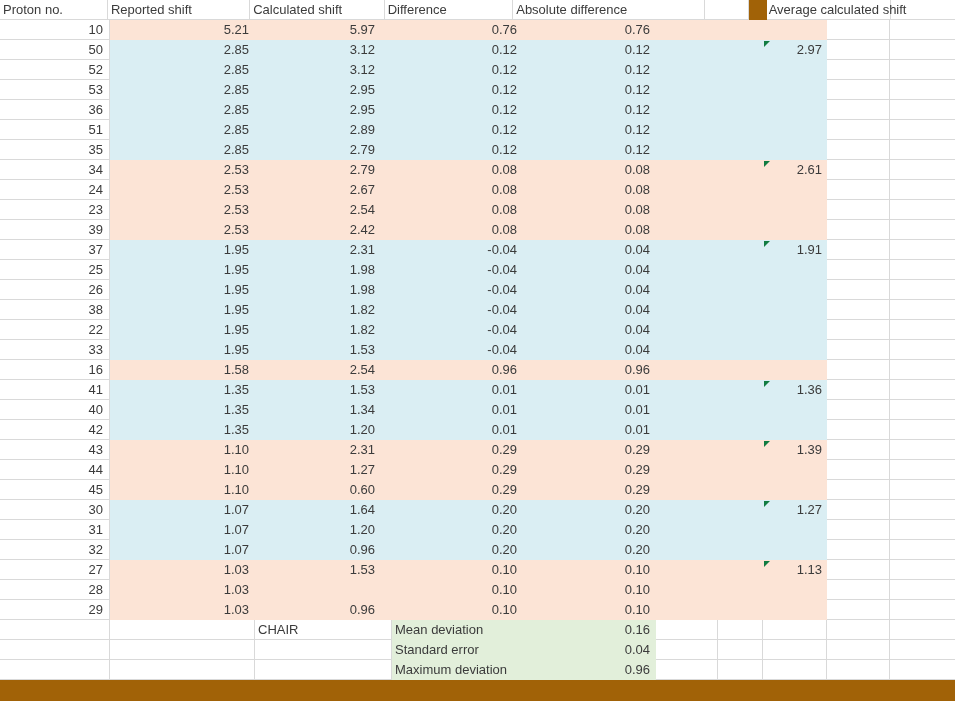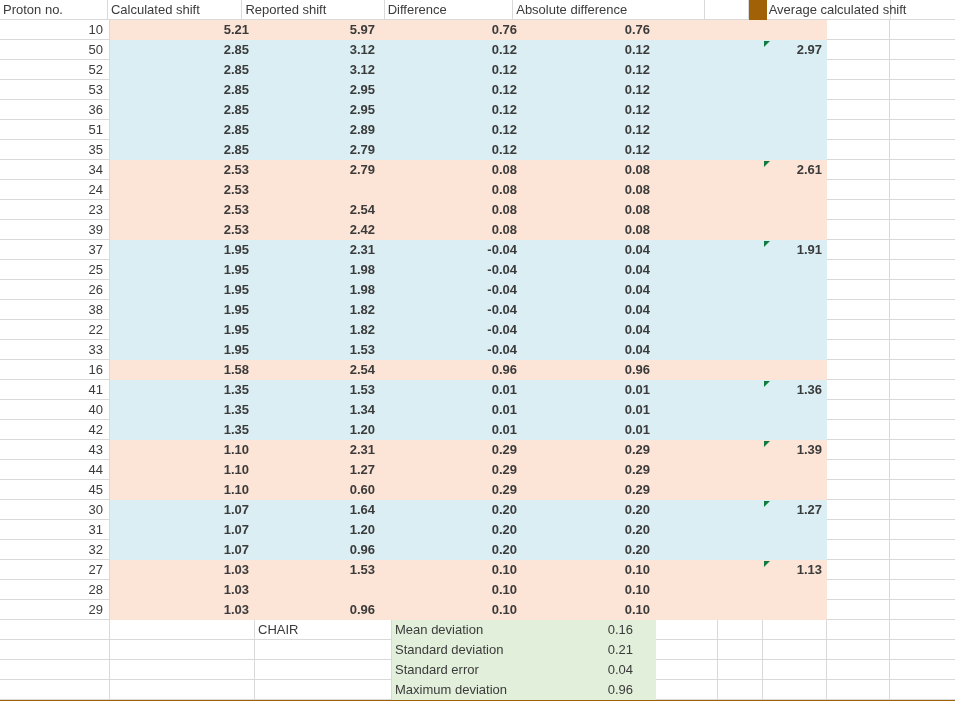--- a/index.html
+++ b/index.html
@@ -12,45 +12,45 @@
   .row{display:flex;height:20px;}
   .c{box-sizing:border-box;height:20px;line-height:19px;overflow:visible;
      border-right:1px solid var(--grid);border-bottom:1px solid var(--grid);background:#fff;}
   .c.nr{border-right:none;}
   .num{text-align:right;padding-right:6px;}
   .txt{padding-left:3px;white-space:nowrap;}
   .wA{width:110px}.wB{width:145px}.wC{width:137px}.wD{width:131px}.wE{width:133px}
   .wF{width:62px}.wG{width:45px}.wH{width:64px}.wI{width:63px}.wJ{width:65px}
   .hH{position:relative;margin-left:18px;}
   .hH .ovf{position:absolute;left:2px;top:0;white-space:nowrap;line-height:19px;}
-  .band{box-sizing:border-box;width:717px;height:20px;position:relative;font-weight:bold;}
+  .band{box-sizing:border-box;width:717px;height:20px;position:relative;}
   .band-orange{background:var(--band-orange);}
   .band-blue{background:var(--band-blue);}
   .bv{position:absolute;top:0;height:20px;line-height:19px;text-align:right;box-sizing:border-box;}
   .bv.f-reported{left:0;width:145px;padding-right:6px;}
   .bv.f-calculated{left:135px;width:137px;padding-right:7px;}
   .bv.f-difference{left:282px;width:131px;padding-right:6px;}
   .bv.f-absdiff{left:413px;width:133px;padding-right:6px;}
   .bv.f-average{left:653px;width:64px;padding-right:5px;}
   .tri{position:absolute;left:654px;top:1px;width:0;height:0;
        border-top:6px solid var(--indicator);border-right:6px solid transparent;}
   .gstat{box-sizing:border-box;width:264px;height:20px;line-height:19px;position:relative;
          background:var(--band-green);}
   .gstat .lbl{position:absolute;left:3px;top:0;white-space:nowrap;}
-  .gstat .val{position:absolute;right:11px;top:0;width:110px;text-align:right;padding-right:12px;box-sizing:border-box;}
+  .gstat .val{position:absolute;right:0;top:0;width:110px;text-align:right;padding-right:6px;box-sizing:border-box;}
 </style>
 </head>
 <body>
 
 <div class="sheet" style="--band-orange: #fce4d6; --band-blue: #daeef3; --band-green: #e2efda; --grid: #d9d9d9; --indicator: #107c41;">
 
   <div class="row">
     <div class="c wA txt">Proton no.</div>
+    <div class="c wB txt">Reported shift</div>
     <div class="c wC txt">Calculated shift</div>
-    <div class="c wB txt">Reported shift</div>
     <div class="c wD txt">Difference</div>
     <div class="c wE txt nr">Absolute difference</div>
     <div class="c wF"></div>
     <div class="c wG"></div>
     <div class="c wH nr hH">
       <span class="ovf">Average calculated shift</span>
     </div>
     <div class="c wI"></div>
     <div class="c wJ nr"></div>
   </div>
@@ -157,20 +157,21 @@
       <span class="bv f-average">2.61</span>
       <span class="tri"></span>
     </div>
     <div class="c wI"></div>
     <div class="c wJ nr"></div>
   </div>
       <div class="row">
     <div class="c wA num">24</div>
     <div class="band band-orange">
       <span class="bv f-reported">2.53</span>
+      <span class="bv f-calculated">2.67</span>
       <span class="bv f-difference">0.08</span>
       <span class="bv f-absdiff">0.08</span>
       <span class="bv f-average"></span>
 
     </div>
     <div class="c wI"></div>
     <div class="c wJ nr"></div>
   </div>
       <div class="row">
     <div class="c wA num">23</div>
@@ -456,34 +457,20 @@
     <div class="c wG"></div>
     <div class="c wH"></div>
     <div class="c wI"></div>
     <div class="c wJ nr"></div>
   </div>
       <div class="row">
     <div class="c wA"></div>
     <div class="c wB"></div>
     <div class="c wC txt"></div>
     <div class="gstat">
-      <span class="lbl">Standard deviation</span>
-      <span class="val">0.21</span>
-    </div>
-    <div class="c wF"></div>
-    <div class="c wG"></div>
-    <div class="c wH"></div>
-    <div class="c wI"></div>
-    <div class="c wJ nr"></div>
-  </div>
-      <div class="row">
-    <div class="c wA"></div>
-    <div class="c wB"></div>
-    <div class="c wC txt"></div>
-    <div class="gstat">
       <span class="lbl">Standard error</span>
       <span class="val">0.04</span>
     </div>
     <div class="c wF"></div>
     <div class="c wG"></div>
     <div class="c wH"></div>
     <div class="c wI"></div>
     <div class="c wJ nr"></div>
   </div>
       <div class="row">

